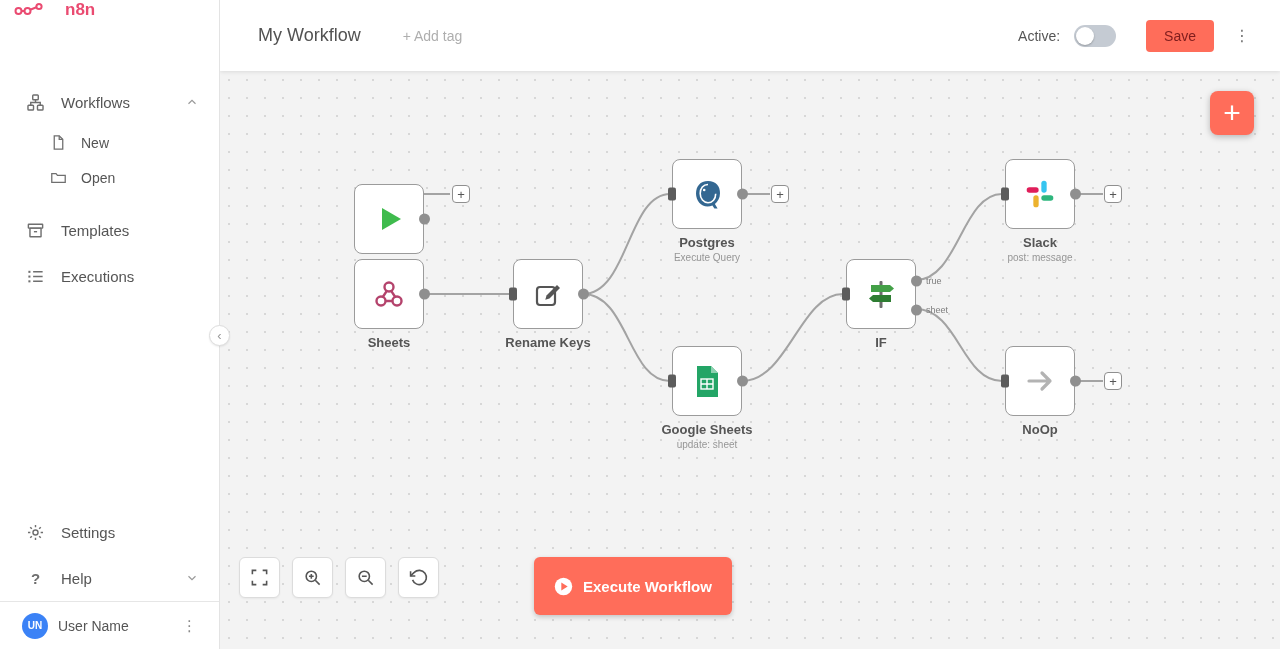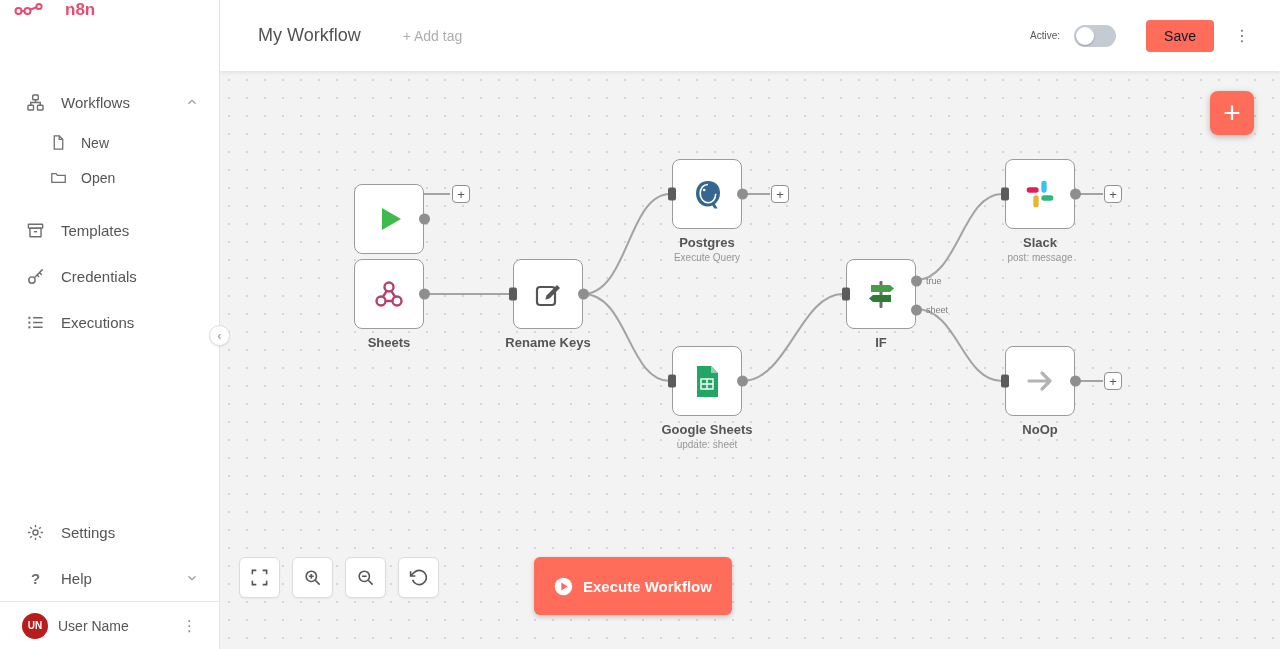--- a/index.html
+++ b/index.html
@@ -32,41 +32,41 @@
   }
   .submenu-item .mi-icon { width:17px; height:17px; }
   .gap-top { margin-top:12px; }
   .sidebar-spacer { flex:1; }
   .help-glyph { font-weight:bold; font-size:15px; color:#6f6f6f; width:19px; text-align:center; }
   .user-row {
     border-top:1px solid #e6e6e6; height:48px; flex:none;
     display:flex; align-items:center; padding:0 16px 0 22px; gap:10px;
   }
   .avatar {
-    width:26px; height:26px; border-radius:50%; background:#b91c1c; color:#fff;
+    width:26px; height:26px; border-radius:50%; background:#3b82f6; color:#fff;
     font-size:10px; font-weight:bold; display:flex; align-items:center; justify-content:center; flex:none;
   }
   .user-name { font-size:14px; color:#555; flex:1; }
   .kebab { color:#8a8a8a; font-size:15px; cursor:pointer; padding:2px 6px; }
 
   
   .header {
     position:absolute; left:220px; top:0; width:1060px; height:71px; background:#fff;
     display:flex; align-items:center; z-index:10;
     box-shadow:0 1px 4px rgba(0,0,0,0.10);
   }
   .wf-title { font-size:18px; color:#525252; margin-left:38px; cursor:text; }
   .add-tag { margin-left:42px; font-size:14px; color:#aeaeae; cursor:pointer; }
   .header-right { margin-left:auto; display:flex; align-items:center; gap:14px; padding-right:24px; }
-  .active-label { font-size:10px; color:#555; }
+  .active-label { font-size:14px; color:#555; }
   .toggle { width:42px; height:22px; border-radius:11px; background:#c5cbd3; position:relative; cursor:pointer; flex:none; }
   .toggle-knob { position:absolute; left:2px; top:2px; width:18px; height:18px; background:#fff; border-radius:50%;
     box-shadow:0 1px 2px rgba(0,0,0,0.25); }
   .save-btn {
-    background:#ff6d5a; color:#0f172a; border:none; border-radius:4px;
+    background:#ff6d5a; color:#7f1d1d; border:none; border-radius:4px;
     font-size:14px; padding:8px 18px; cursor:pointer; margin-left:16px;
     font-family:inherit;
   }
   .header-kebab { font-size:16px; color:#777; }
 
   
   .canvas {
     position:absolute; left:220px; top:71px; width:1060px; height:578px;
     background-color:#f3f3f3;
     background-image: radial-gradient(circle, #d7d7d7 1px, rgba(0,0,0,0) 1.2px);
@@ -191,29 +191,20 @@
 
     <div class="menu-item gap-top">
       <span class="mi-icon">
         <svg viewBox="0 0 24 24" fill="none" stroke="currentColor" stroke-width="1.8">
           <rect x="3" y="4" width="18" height="5" rx="0.5"></rect>
             <rect x="5" y="9" width="14" height="11" rx="0.5"></rect>
             <path d="M10 13.5h4"></path>
         </svg>
       </span>
       <span>Templates</span>
-    </div>
-    <div class="menu-item">
-      <span class="mi-icon">
-        <svg viewBox="0 0 24 24" fill="none" stroke="currentColor" stroke-width="1.8">
-          <circle cx="7.5" cy="16.5" r="4"></circle>
-            <path d="M10.5 13.5L21 3M17 7l3 3M14 10l2.5 2.5"></path>
-        </svg>
-      </span>
-      <span>Credentials</span>
     </div>
     <div class="menu-item">
       <span class="mi-icon">
         <svg viewBox="0 0 24 24" fill="none" stroke="currentColor" stroke-width="1.8">
           <path d="M9 6h12M9 12h12M9 18h12"></path>
           <rect x="3" y="4.8" width="2.6" height="2.6" fill="currentColor" stroke="none"></rect>
           <rect x="3" y="10.8" width="2.6" height="2.6" fill="currentColor" stroke="none"></rect>
           <rect x="3" y="16.8" width="2.6" height="2.6" fill="currentColor" stroke="none"></rect>
         </svg>
       </span>

